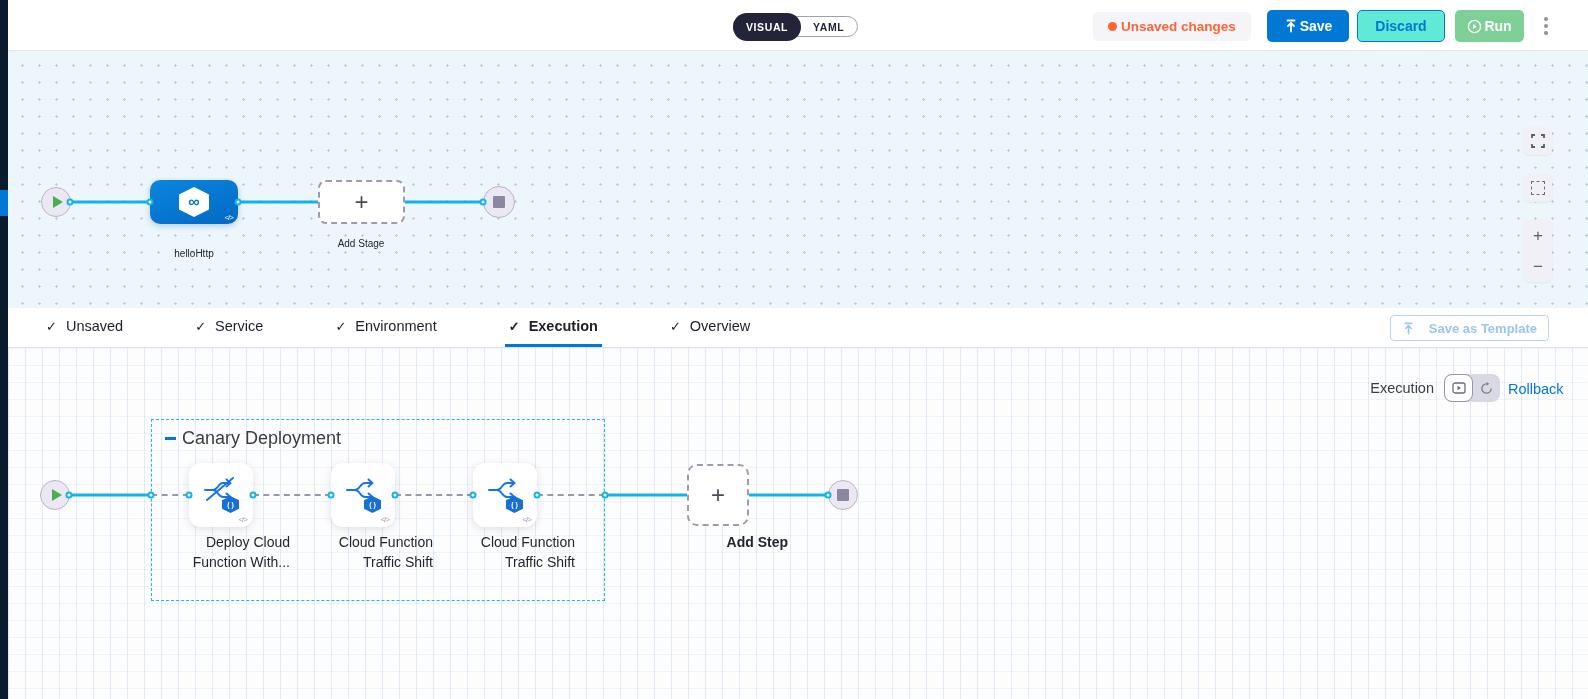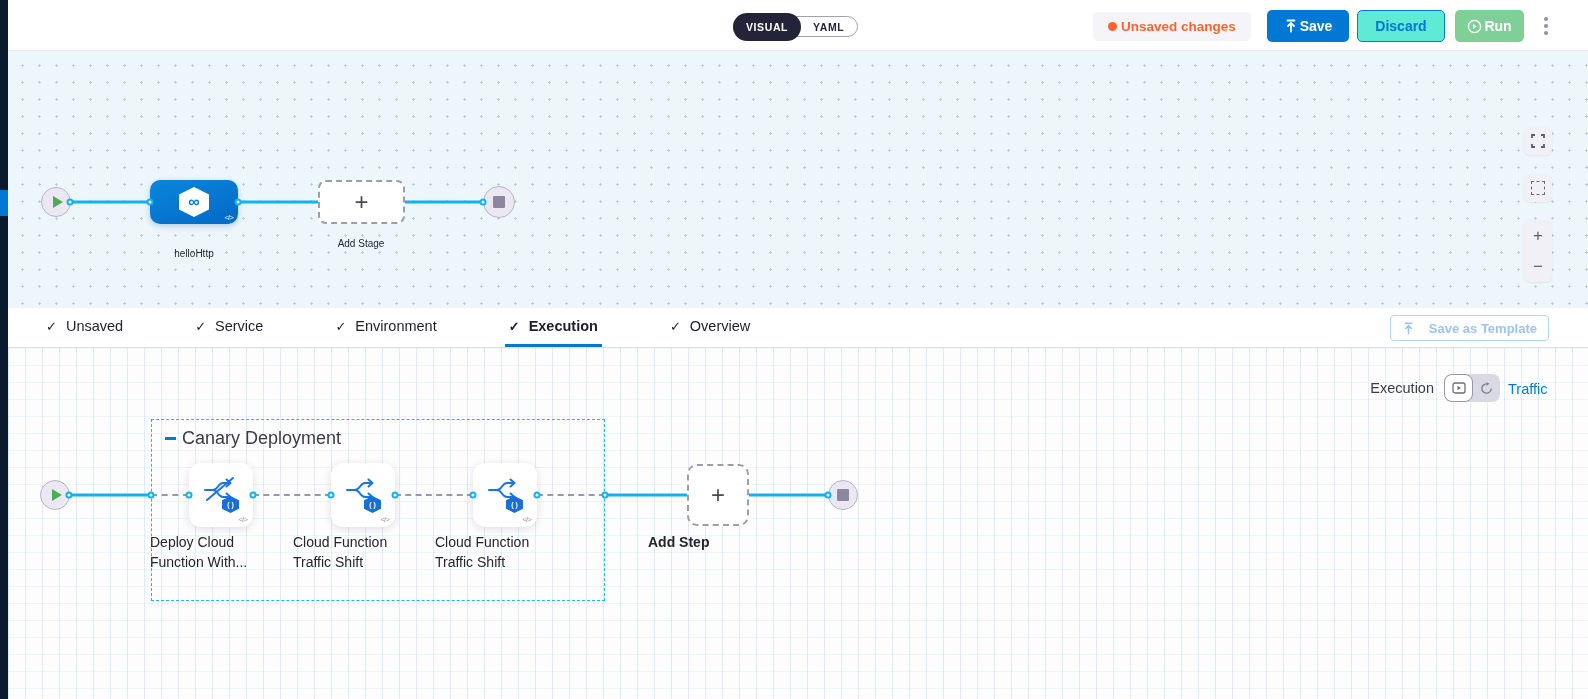--- a/index.html
+++ b/index.html
@@ -102,21 +102,21 @@
   .group-label .dash { width:11px; height:2.5px; background:#0278d5; cursor:pointer; }
   .group-label .txt { font-size:18px; color:#3a3b47; }
 
   .step-card { position:absolute; top:115px; width:64px; height:64px; background:#fff; border-radius:12px;
                box-shadow:0 2px 8px rgba(40,41,61,.14); cursor:pointer; }
   .step-card .art { position:absolute; left:14px; top:13px; }
   .step-card .badge { position:absolute; left:33px; top:33px; width:17px; height:17px; background:#1a6fd4;
                clip-path:polygon(50% 0%,100% 25%,100% 75%,50% 100%,0% 75%,0% 25%);
                color:#fff; font-size:7px; display:flex; align-items:center; justify-content:center; font-weight:700; }
   .step-card .code { position:absolute; right:6px; bottom:3px; font-size:8px; color:#9a9aa8; letter-spacing:-1px; }
-  .step-label { position:absolute; width:140px; text-align:left; font-size:14px; color:#23262e; line-height:20px; top:184px; }
+  .step-label { position:absolute; width:140px; text-align:right; font-size:14px; color:#23262e; line-height:20px; top:184px; }
 </style>
 </head>
 <body>
 
 <div class="left-rail">
     <div class="accent"></div>
   </div>
 
 <div class="header">
 
@@ -239,21 +239,21 @@
         <path d="M5.5 3.8 L9 6 L5.5 8.2 Z" fill="#6b6c7e" stroke="none"></path>
       </svg>
     </div>
     <div class="t-right">
       <svg width="13" height="13" viewBox="0 0 14 14" fill="none" stroke="#7b7c8e" stroke-width="1.4">
         <path d="M12 7 A5 5 0 1 1 7 2"></path>
         <path d="M7 0 L7 4 L10 2 Z" fill="#7b7c8e" stroke="none"></path>
       </svg>
     </div>
   </div>
-  <div class="rollback">Traffic</div>
+  <div class="rollback">Rollback</div>
 
   <div class="group-box">
     <div class="group-label">
       <span class="dash"></span>
       <span class="txt">Canary Deployment</span>
     </div>
   </div>
 
   <div class="node-circle" style="left:32px;top:132px;">
       <div class="play-tri"></div>

